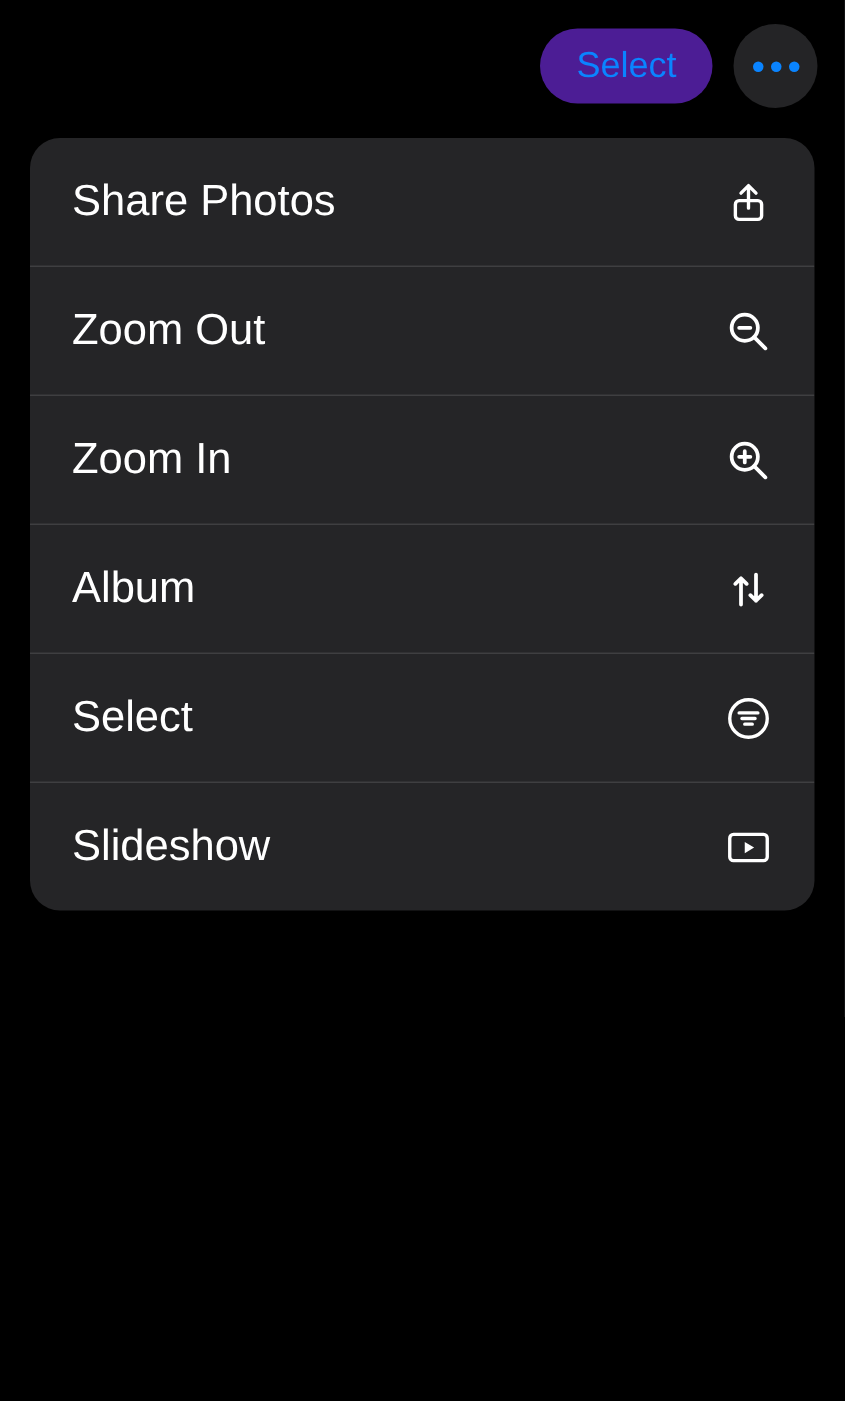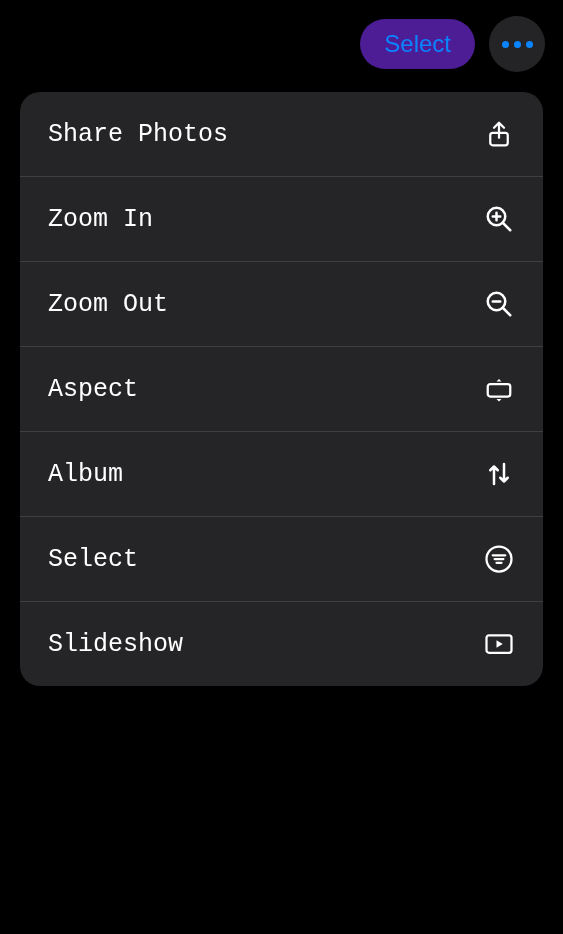--- a/index.html
+++ b/index.html
@@ -66,23 +66,22 @@
       align-items: center;
       justify-content: space-between;
       padding: 26px 28px;
       cursor: pointer;
     }
     .menu-item:not(:last-child) {
       border-bottom: 1px solid rgba(255,255,255,0.12);
     }
     .menu-label {
       color: #fff;
-      font-size: 25px;
+      font-size: 29px;
       font-weight: 400;
-      font-family: Liberation Mono, monospace;
     }
     .menu-icon {
       width: 32px;
       height: 32px;
       display: flex;
       align-items: center;
       justify-content: center;
       color: #fff;
     }
     .menu-icon svg {
@@ -111,48 +110,39 @@
     <span class="menu-icon">
       <svg viewBox="0 0 24 24" fill="none" stroke="currentColor" stroke-width="1.8">
         <path d="M12 3v12M8 7l4-4 4 4" stroke-linecap="round" stroke-linejoin="round"></path>
         <rect x="5" y="11" width="14" height="10" rx="2"></rect>
       </svg>
     </span>
   </div>
 
 
   <div class="menu-item">
-    <span class="menu-label">Zoom In</span>
-    <span class="menu-icon">
-      <svg viewBox="0 0 24 24" fill="none" stroke="currentColor" stroke-width="2">
-        <circle cx="10" cy="10" r="7"></circle>
-        <path d="M15 15l6 6M10 7v6M7 10h6" stroke-linecap="round"></path>
-      </svg>
-    </span>
-  </div>
-
-  <div class="menu-item">
     <span class="menu-label">Zoom Out</span>
     <span class="menu-icon">
       <svg viewBox="0 0 24 24" fill="none" stroke="currentColor" stroke-width="2">
         <circle cx="10" cy="10" r="7"></circle>
         <path d="M15 15l6 6M7 10h6" stroke-linecap="round"></path>
       </svg>
     </span>
   </div>
 
   <div class="menu-item">
-    <span class="menu-label">Aspect</span>
+    <span class="menu-label">Zoom In</span>
     <span class="menu-icon">
-      <svg viewBox="0 0 24 24" fill="none" stroke="currentColor" stroke-width="1.8">
-        <rect x="3" y="8" width="18" height="10" rx="2"></rect>
-        <path d="M12 4l-2 2h4l-2-2zM12 22l2-2h-4l2 2z" fill="currentColor" stroke="none"></path>
+      <svg viewBox="0 0 24 24" fill="none" stroke="currentColor" stroke-width="2">
+        <circle cx="10" cy="10" r="7"></circle>
+        <path d="M15 15l6 6M10 7v6M7 10h6" stroke-linecap="round"></path>
       </svg>
     </span>
   </div>
+
 
   <div class="menu-item">
     <span class="menu-label">Album</span>
     <span class="menu-icon">
       <svg viewBox="0 0 24 24" fill="none" stroke="currentColor" stroke-width="2">
         <path d="M8 20V6M8 6l-3 3M8 6l3 3M16 4v14M16 18l3-3M16 18l-3-3" stroke-linecap="round" stroke-linejoin="round"></path>
       </svg>
     </span>
   </div>
 

